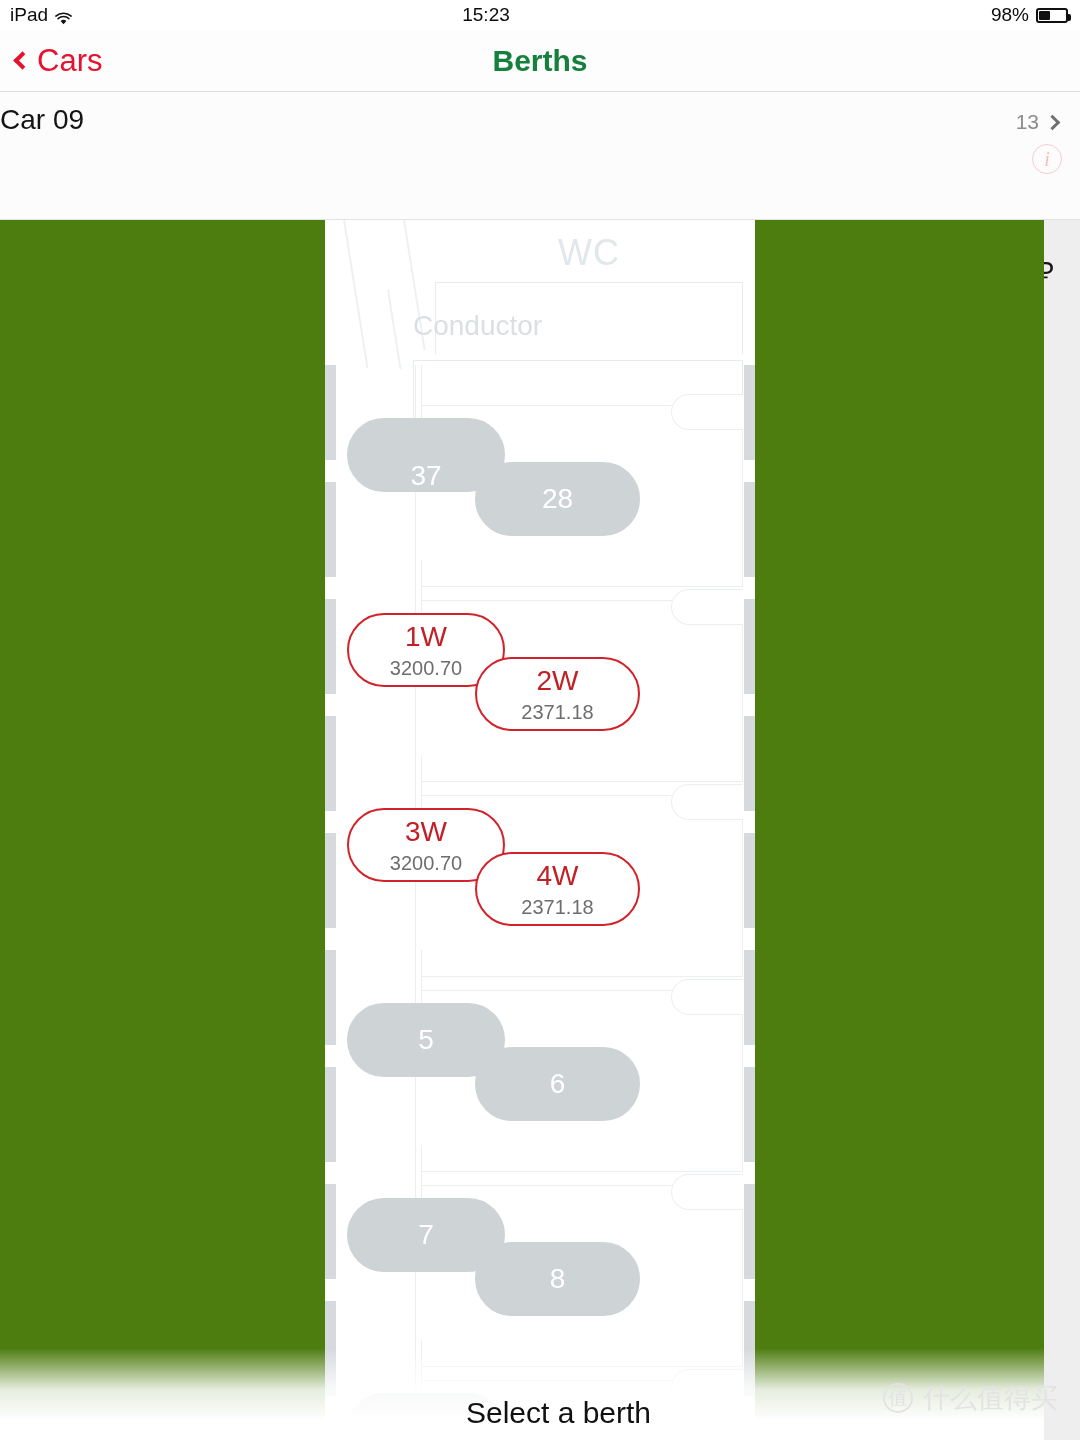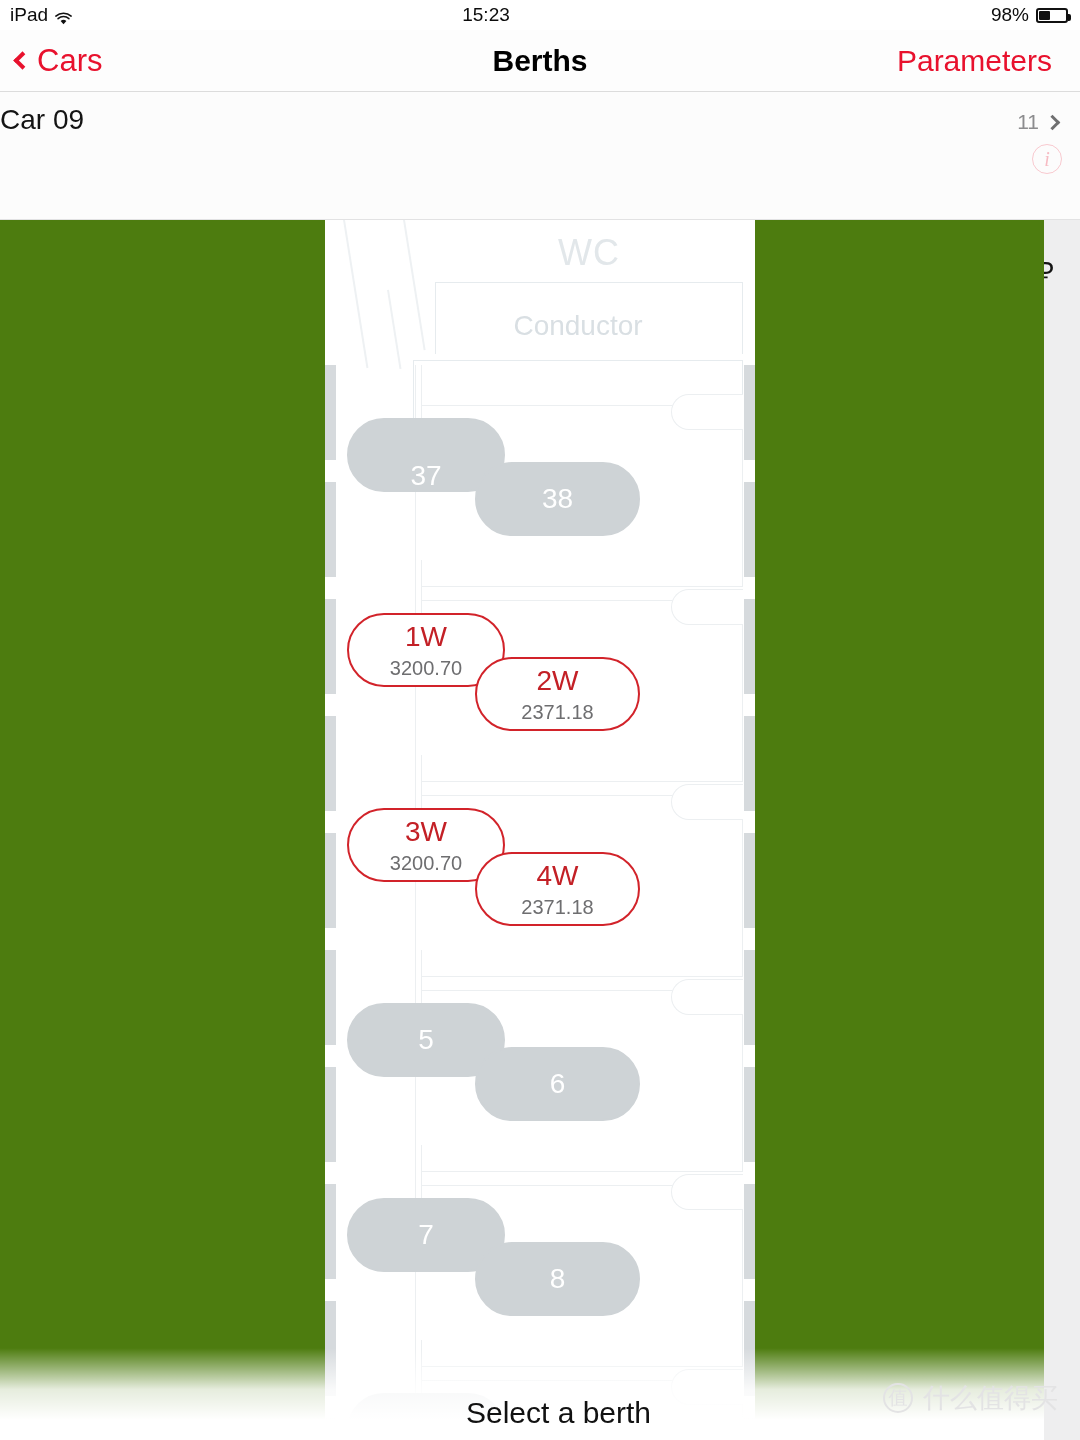--- a/index.html
+++ b/index.html
@@ -37,21 +37,21 @@
     color: #e8112d; font-size: 31px; cursor: pointer;
   }
   .chev-left {
     display: inline-block; width: 13px; height: 13px;
     border-left: 4px solid #e8112d; border-bottom: 4px solid #e8112d;
     transform: rotate(45deg); position: relative; top: -1px;
   }
   .nav-title {
     position: absolute; left: 0; top: 0; width: 1080px; height: 62px;
     display: flex; align-items: center; justify-content: center;
-    font-size: 30px; font-weight: bold; color: #000000;
+    font-size: 30px; font-weight: bold; color: #15803d;
   }
   .nav-right {
     position: absolute; right: 28px; top: 0; height: 62px;
     display: flex; align-items: center;
     color: #e8112d; font-size: 30px; cursor: pointer;
   }
 
   
   .infohdr {
     position: absolute; left: 0; top: 92px; width: 1080px; height: 128px;
@@ -133,21 +133,21 @@
   .wc-label {
     position: absolute; left: 110px; top: 12px; right: 12px;
     text-align: center; font-size: 36px; color: #e2e7ea; letter-spacing: 1px;
   }
   .cond-room {
     position: absolute; left: 88px; top: 140px; right: 12px; height: 105px;
     border: 1px solid #e6ebee; border-bottom: none;
   }
   .cond-label {
     position: absolute; left: 88px; top: 90px; right: 12px;
-    text-align: center; font-size: 28px; color: #d9dfe3;
+    text-align: left; font-size: 28px; color: #d9dfe3;
   }
 
   
   .comp {
     position: absolute; left: 90px; right: 12px;
     border: 1px solid #eceff1;
   }
   .divider {
     position: absolute; left: 90px; width: 7px; background: #ffffff;
     border-left: 1px solid #eceff1; border-right: 1px solid #eceff1;
@@ -221,27 +221,26 @@
       </span>
     </div>
   </div>
 
   <div class="navbar">
     <div class="nav-back">
       <span class="chev-left"></span>
       <span>Cars</span>
     </div>
     <div class="nav-title">Berths</div>
-    <div class="nav-right">Parameters</div>
   </div>
 
   <div class="infohdr">
     <div class="car-title">Car 09</div>
     <div class="pager">
-      <span class="pager-num">11</span>
+      <span class="pager-num">13</span>
       <span class="chev-right"></span>
     </div>
     <div class="info-circle">i</div>
 
     <div class="ghost-icons">
       <span class="gi">2Э</span>
       <span class="gi">▱</span>
       <span class="gi">≈</span>
       <span class="gi">▯</span>
     </div>
@@ -289,21 +288,21 @@
       <div class="cond-label">Conductor</div>
 
       <div id="rows">
           <div class="comp" style="top: 185px; height: 182px;"></div>
           <div class="divider" style="top: 145px; height: 72px;"></div>
           <div class="table-shelf" style="top: 174px;"></div>
           <div class="berth lower taken" style="top: 198px; justify-content: flex-end;">
             <div class="bnum">37</div>
           </div>
           <div class="berth upper taken" style="top: 242px;">
-            <div class="bnum">38</div>
+            <div class="bnum">28</div>
           </div>
           <div class="comp" style="top: 380px; height: 182px;"></div>
           <div class="divider" style="top: 340px; height: 72px;"></div>
           <div class="table-shelf" style="top: 369px;"></div>
           <div class="berth lower free" style="top: 393px;">
             <div class="bnum">1W</div>
             <div class="bprice">3200.70</div>
           </div>
           <div class="berth upper free" style="top: 437px;">
             <div class="bnum">2W</div>

